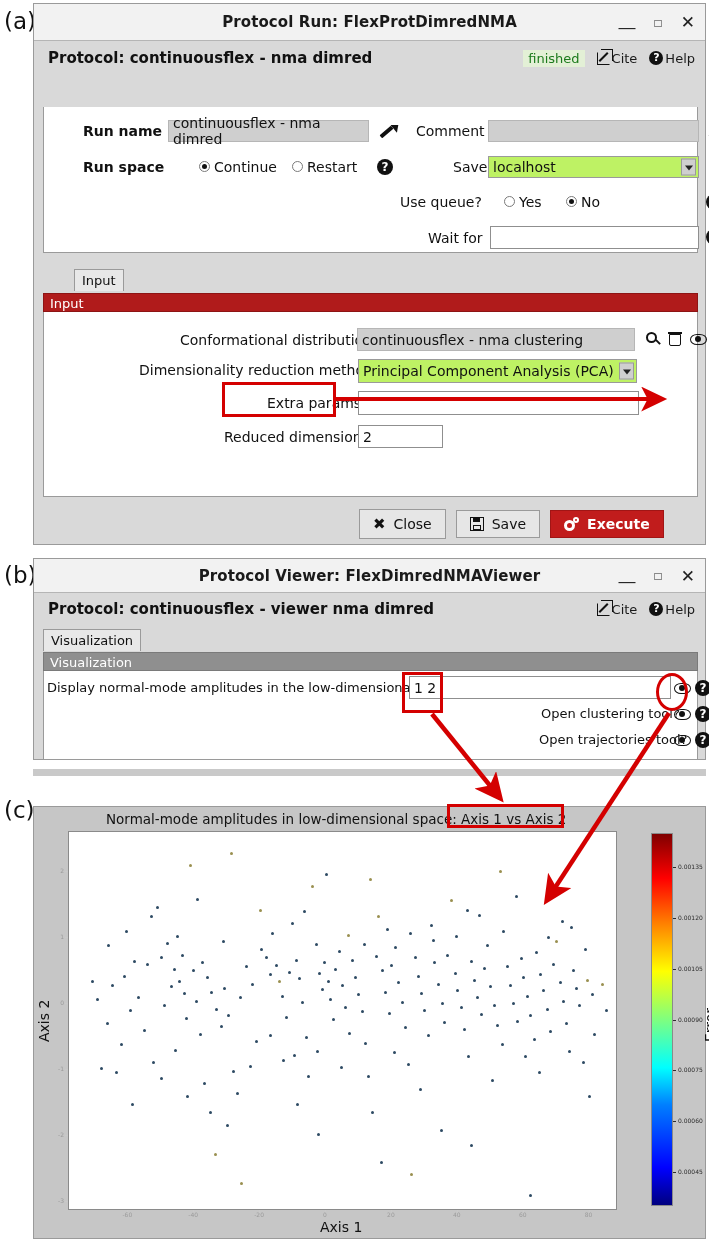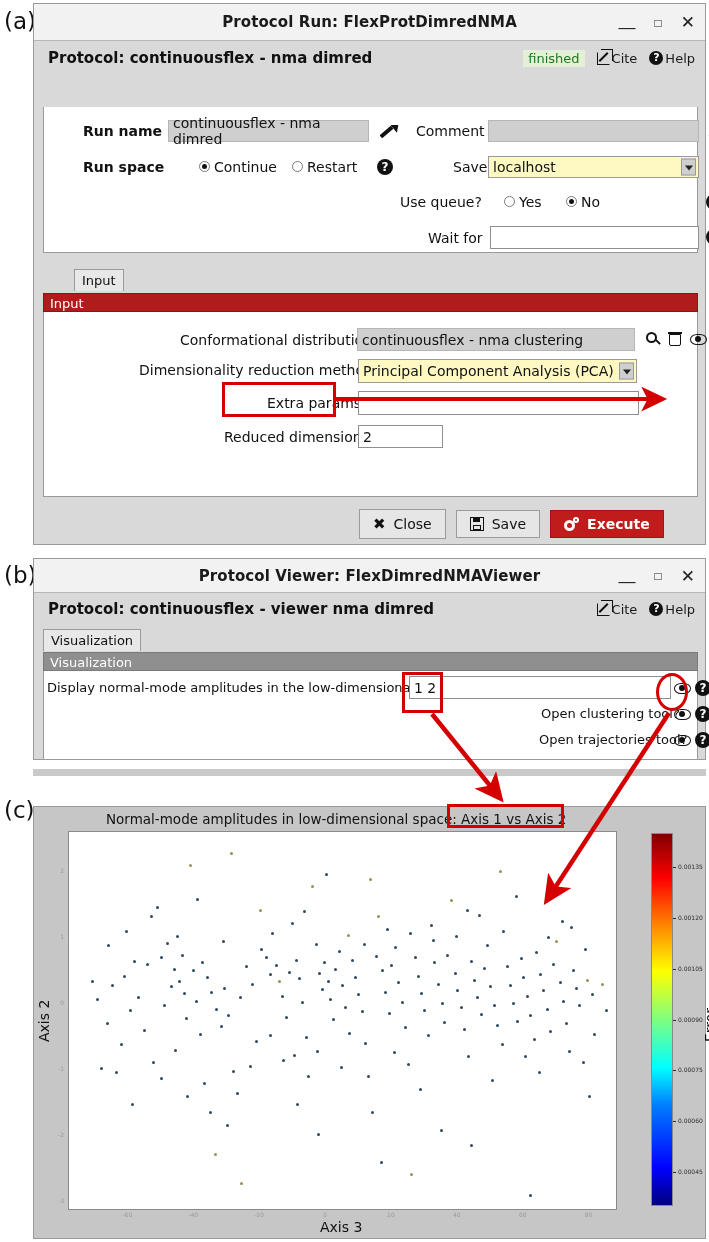--- a/index.html
+++ b/index.html
@@ -50,21 +50,21 @@
   .pencil{width:17px;height:17px;position:relative;display:inline-block;}
   .pencil:before{content:"";position:absolute;left:1px;top:8px;width:15px;height:4px;background:#111;
                  transform:rotate(-40deg);border-radius:1px;}
   .pencil:after{content:"";position:absolute;left:13px;top:2px;width:0;height:0;
                 border-left:5px solid transparent;border-right:5px solid transparent;
                 border-bottom:6px solid #111;transform:rotate(50deg);}
   .radio{width:11px;height:11px;border:1px solid #7a7a7a;border-radius:50%;background:#fff;
          display:inline-block;position:relative;box-sizing:border-box;}
   .radio.on:after{content:"";position:absolute;left:2px;top:2px;width:5px;height:5px;border-radius:50%;
                   background:#111;}
-  .combo{background:#fef9c3;border:1px solid #9a9a9a;box-sizing:border-box;display:flex;
+  .combo{background:#bef264;border:1px solid #9a9a9a;box-sizing:border-box;display:flex;
          align-items:center;font-size:14px;color:#111;padding-left:4px;position:relative;
          font-family:"DejaVu Sans",sans-serif;}
   .combo .arrw{position:absolute;right:2px;top:50%;transform:translateY(-50%);width:15px;height:17px;
                background:#cfcfcf;border:1px solid #9a9a9a;box-sizing:border-box;}
   .combo .arrw:after{content:"";position:absolute;left:3px;top:6px;width:0;height:0;
                      border-left:4px solid transparent;border-right:4px solid transparent;
                      border-top:5px solid #222;}
   .eye{display:inline-block;width:17px;height:11px;position:relative;}
   .eye:before{content:"";position:absolute;left:0;top:0;width:17px;height:11px;
               border:1.6px solid #111;border-radius:50% 50% 50% 50%/60% 60% 60% 60%;box-sizing:border-box;}
@@ -469,21 +469,21 @@
       <div class="pt" style="left: 536.273px; top: 177.079px; background: rgb(45, 74, 99);"></div>
       <div class="pt" style="left: 21.5663px; top: 147.977px; background: rgb(45, 74, 99);"></div>
       <div class="pt" style="left: 160.623px; top: 19.6649px; background: rgb(154, 144, 80);"></div>
       <div class="pt" style="left: 226.527px; top: 270.998px; background: rgb(45, 74, 99);"></div>
       <div class="pt" style="left: 310.883px; top: 329.202px; background: rgb(45, 74, 99);"></div>
       <div class="pt" style="left: 400.512px; top: 312.005px; background: rgb(45, 74, 99);"></div>
       <div class="pt" style="left: 459.825px; top: 362.272px; background: rgb(45, 74, 99);"></div>
       <div class="pt" style="left: 248.275px; top: 301.423px; background: rgb(45, 74, 99);"></div>
     </div>
 
-  <div class="axlabel" style="left:286px;top:412px;">Axis 3</div>
+  <div class="axlabel" style="left:286px;top:412px;">Axis 1</div>
   <div class="axlabel" style="left:2px;top:235px;transform:rotate(-90deg);transform-origin:left top;white-space:nowrap;">Axis 2</div>
 
   <div class="cbar" style="left:617px;top:26px;width:22px;height:373px;"></div>
   <div class="cblabel" style="left:668px;top:235px;transform:rotate(-90deg);white-space:nowrap;">Error</div>
   <div id="cbticks">
       <div class="cbtickmark" style="position: absolute; left: 639px; top: 365.091px;"></div>
       <div class="cbtick" style="position: absolute; left: 644px; top: 361.091px;">0.00045</div>
       <div class="cbtickmark" style="position: absolute; left: 639px; top: 314.227px;"></div>
       <div class="cbtick" style="position: absolute; left: 644px; top: 310.227px;">0.00060</div>
       <div class="cbtickmark" style="position: absolute; left: 639px; top: 263.364px;"></div>

